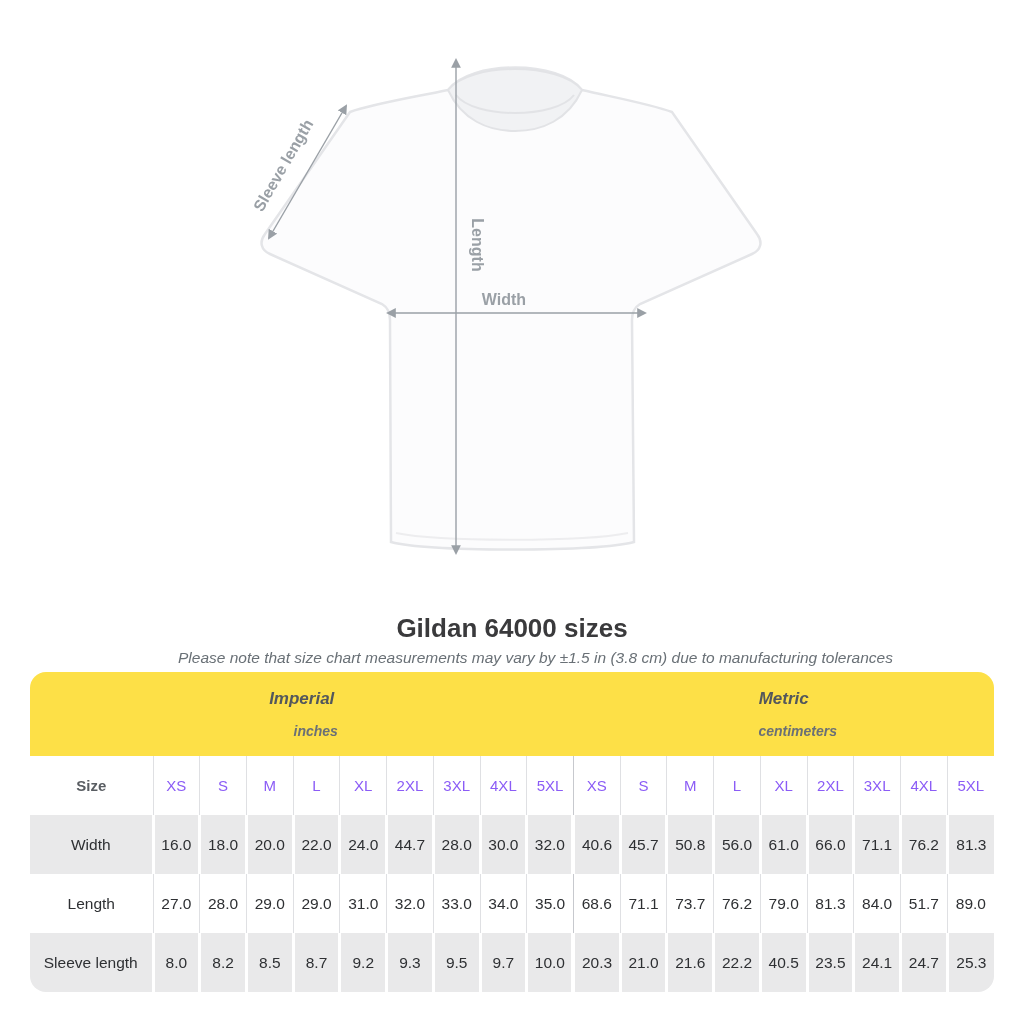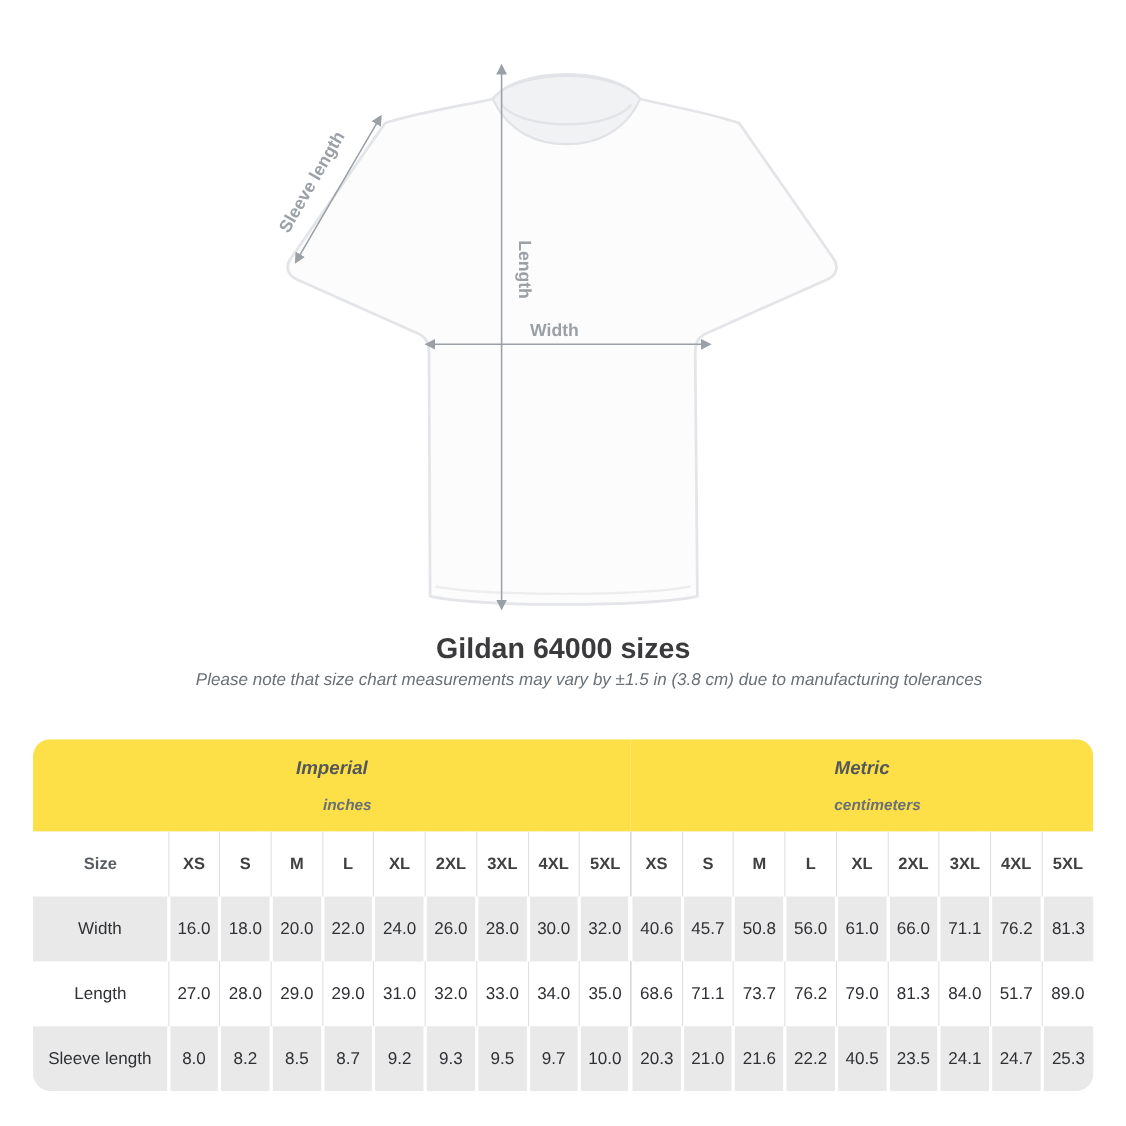--- a/index.html
+++ b/index.html
@@ -7,39 +7,39 @@
               font-family:"Liberation Sans", sans-serif; }
   .page { position:relative; width:1024px; height:1024px; overflow:hidden; }
 
   
   .diagram { position:absolute; top:0; left:0; width:1024px; height:598px; }
   .diagram svg { display:block; width:1024px; height:598px; }
   .ann-text { fill:#9aa0a6; font-weight:bold; font-size:16px;
               font-family:"Liberation Sans", sans-serif; }
 
   
-  .title-block { position:absolute; top:573px; left:0; width:1024px; text-align:center; }
+  .title-block { position:absolute; top:612px; left:0; width:1024px; text-align:center; }
   .chart-title { font-size:26px; font-weight:bold; color:#3a3a3c; line-height:32px; }
   .chart-subtitle { margin-top:3px; font-size:15.5px; font-style:italic;
                     color:#697076; line-height:21px;padding-left:47px; }
 
   
   .table-card { position:absolute; top:672px; left:30px; width:964px;
                 border-radius:16px; overflow:hidden; background:#ffffff; }
   table { width:100%; border-collapse:collapse; table-layout:fixed; }
   col.c-label { width:123px; }
 
   th, td { text-align:center; vertical-align:middle; padding:0; }
 
   tr.band th { height:84px; background:#fde047; }
   .band-name { font-size:17px; font-weight:bold; font-style:italic; color:#53575c; }
   .band-unit { margin-top:14px; font-size:14px; font-style:italic; color:#6b7076;padding-left:28px; }
 
-  tr.sizes th { height:59px; background:#ffffff; font-size:15px; font-weight:bold;
-                color:#404040; }
+  tr.sizes th { height:59px; background:#ffffff; font-size:15px; font-weight:normal;
+                color:#8b5cf6; }
   tr.data td  { height:59px; font-size:15.5px; color:#2e3033; font-weight:normal; }
   td.row-label, tr.sizes th.row-label { font-weight:bold; font-size:15px; color:#595d62; }
 
   tr.stripe { background:#e9e9ea; }
 
   
   tr.sizes  > *:not(:first-child) { border-left:1px solid #dfe0e3; }
   tr.white  > *:not(:first-child) { border-left:1px solid #dfe0e3; }
   tr.stripe > *:not(:first-child) { border-left:3px solid #ffffff; }
   tr.sizes  > .mid, tr.white > .mid { border-left:1px solid #c7c9ce; }
@@ -165,21 +165,21 @@
         <th>5XL</th>
       </tr>
 
       <tr class="data stripe">
         <td class="row-label">Width</td>
         <td>16.0</td>
         <td>18.0</td>
         <td>20.0</td>
         <td>22.0</td>
         <td>24.0</td>
-        <td>26.0</td>
+        <td>44.7</td>
         <td>28.0</td>
         <td>30.0</td>
         <td>32.0</td>
         <td class="mid">40.6</td>
         <td>45.7</td>
         <td>50.8</td>
         <td>56.0</td>
         <td>61.0</td>
         <td>66.0</td>
         <td>71.1</td>

